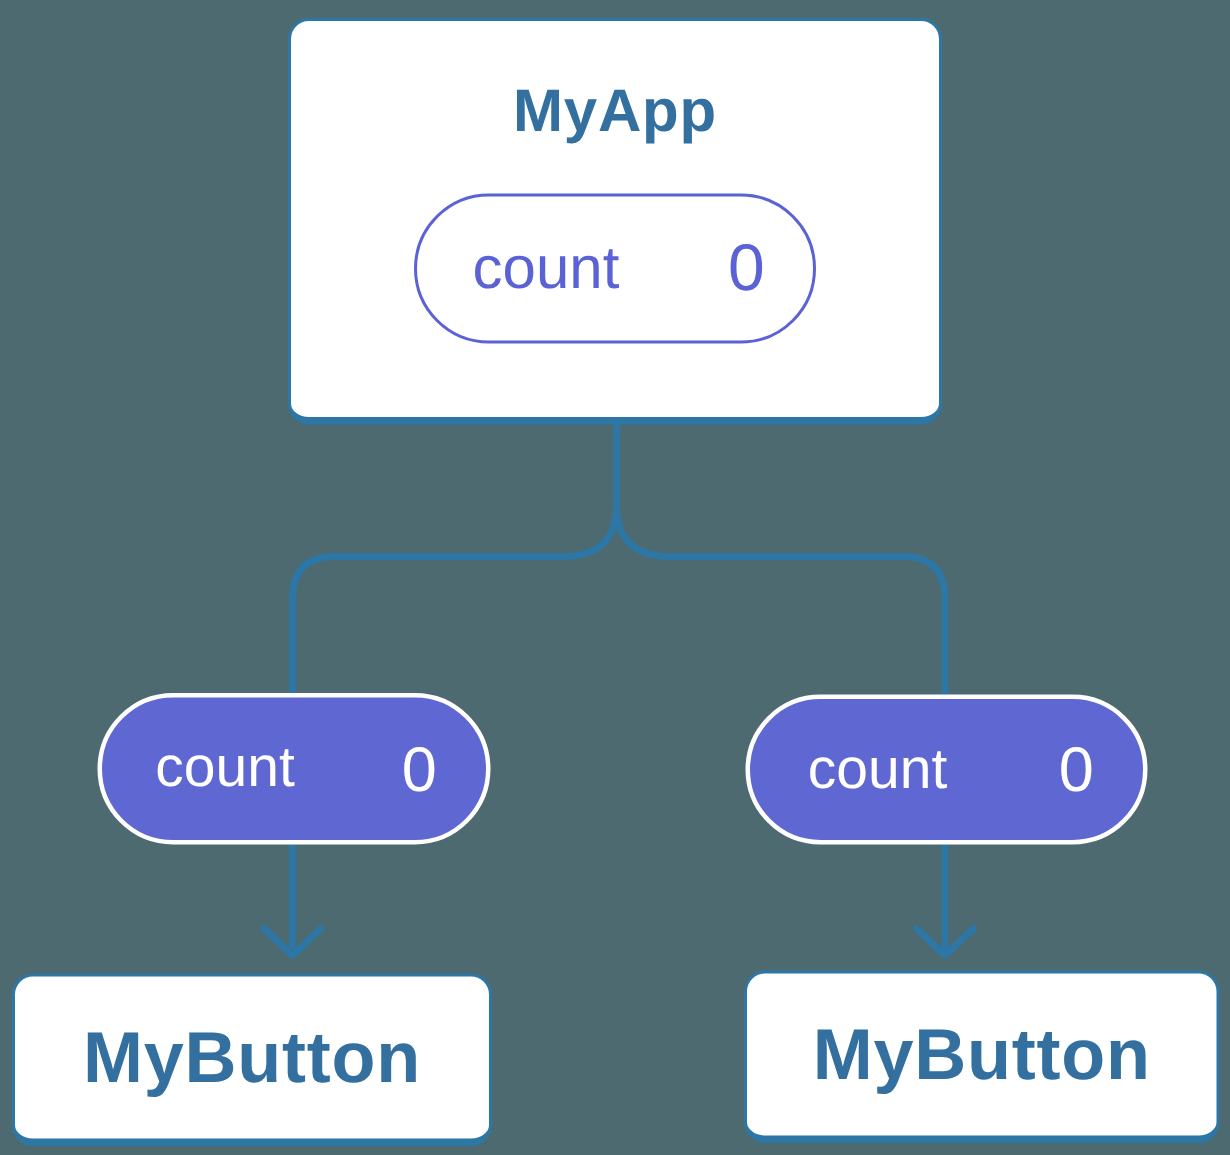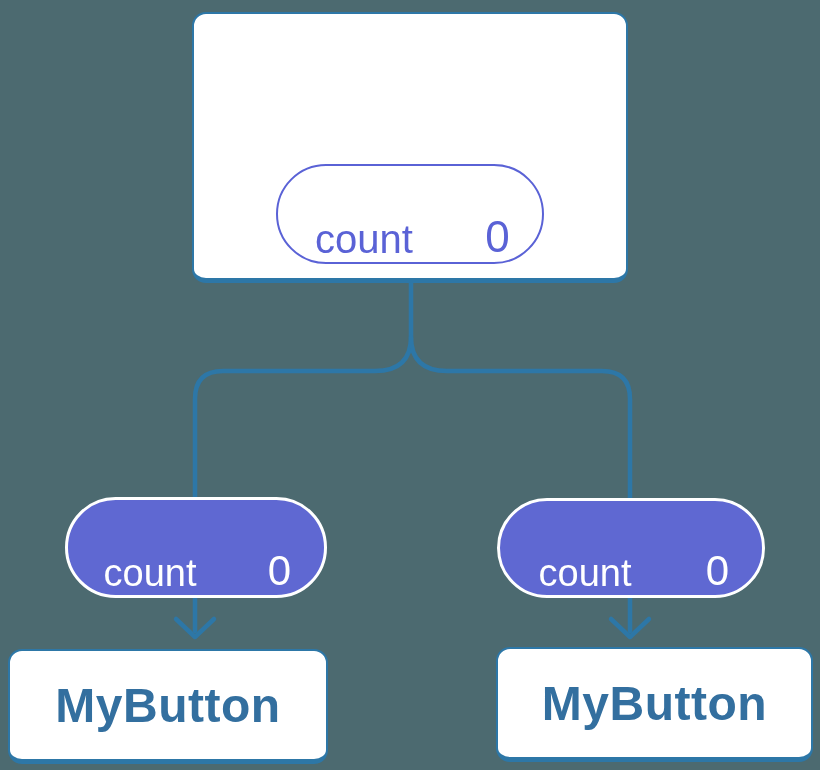--- a/index.html
+++ b/index.html
@@ -39,25 +39,24 @@
     color: #336F9F;
     letter-spacing: 0.5px;
   }
   .leaf-title {
     font-size: 48px; font-weight: bold;
     color: #336F9F;
     letter-spacing: 0.5px;
   }
   .pill {
     position: absolute;
-    display: flex; align-items: flex-end;
+    display: flex; align-items: center;
     box-sizing: border-box;
     border-radius: 52px;
     overflow: hidden;
-    margin-top: 35px;
   }
   .pill-root {
     left: 50%; top: 115px; transform: translateX(-50%);
     width: 268px; height: 100px;
     background: #ffffff;
     border: 2.5px solid #5A62D6;
   }
   .pill-root .pill-name  { color: #5A62D6; font-size: 40px; }
   .pill-root .pill-value { color: #5A62D6; font-size: 44px; }
   .pill-root .pill-divider { background: #5A62D6; width: 3px; }
@@ -86,20 +85,21 @@
   <svg class="connector-svg" viewBox="0 0 820 770" xmlns="http://www.w3.org/2000/svg">
     <g stroke="#2D77A7" stroke-width="4.5" fill="none" stroke-linecap="round" stroke-linejoin="round">
       <path d="M411 281 L411 337 Q411 371 375 371 L223 371 Q195 371 195 399 L195 631"></path>
       <path d="M411 337 Q411 371 447 371 L602 371 Q630 371 630 399 L630 631"></path>
       <path d="M176 619 L195 637 L214 619"></path>
       <path d="M611 619 L630 637 L649 619"></path>
     </g>
   </svg>
 
   <div class="node-card root-card">
+    <div class="node-title">MyApp</div>
     <div class="pill pill-root">
       <div class="pill-seg seg-name">
         <span class="pill-name">count</span>
       </div>
       <div class="pill-divider"></div>
       <div class="pill-seg seg-value">
         <span class="pill-value">0</span>
       </div>
     </div>
   </div>

